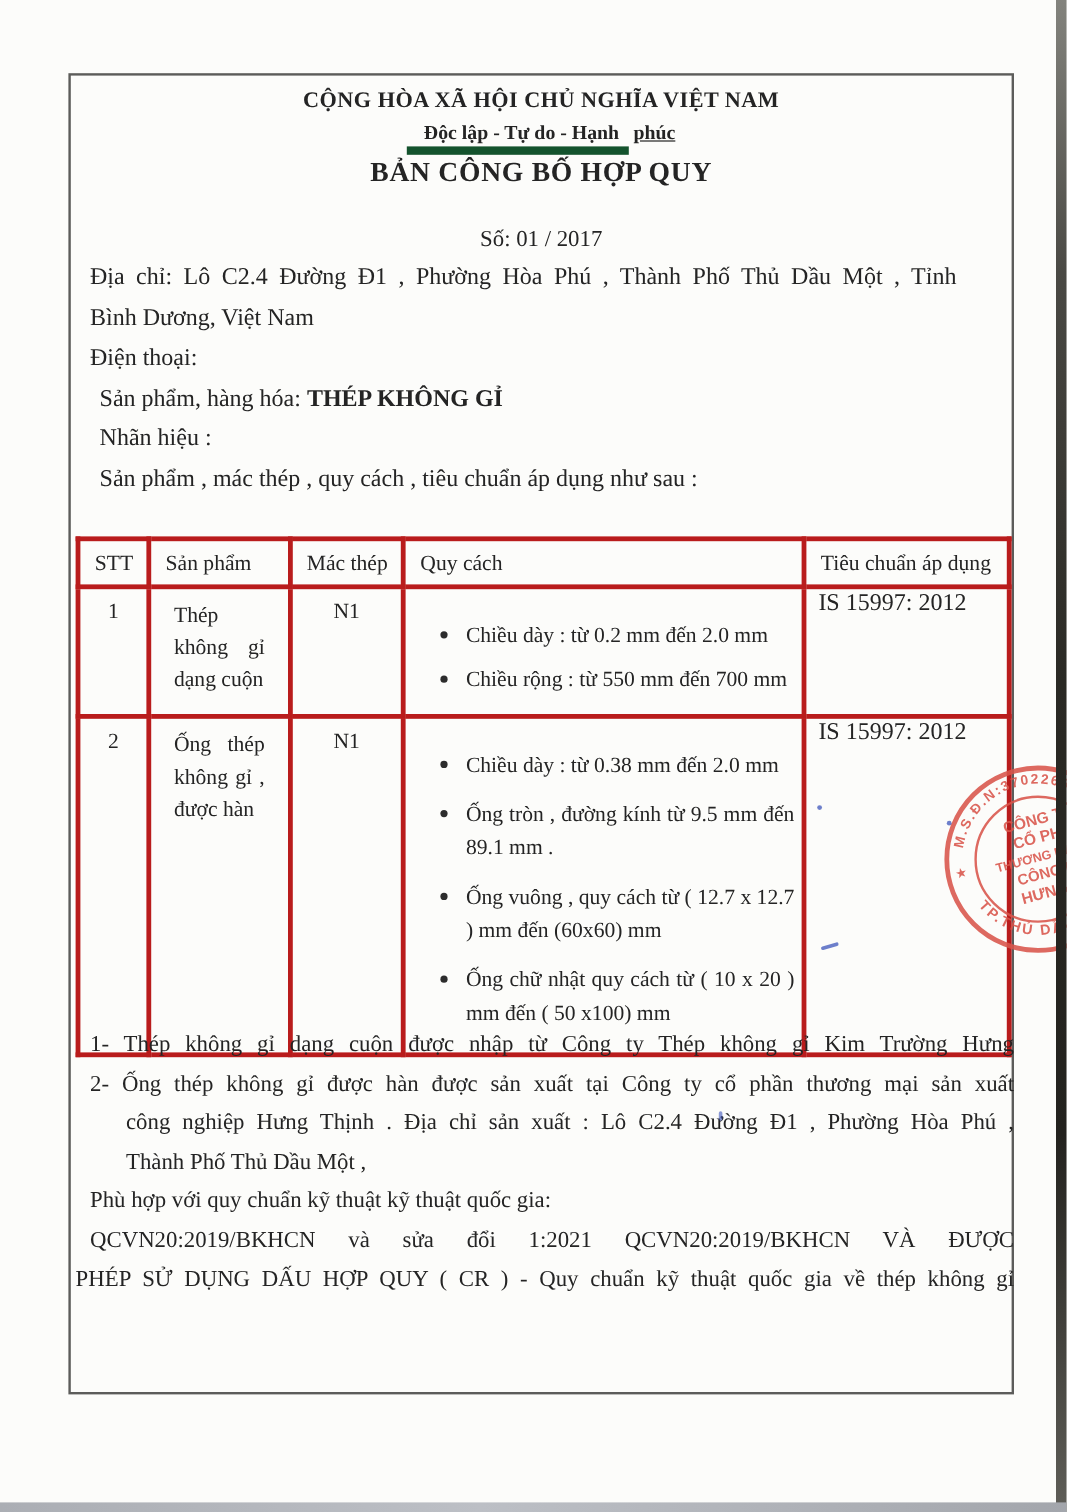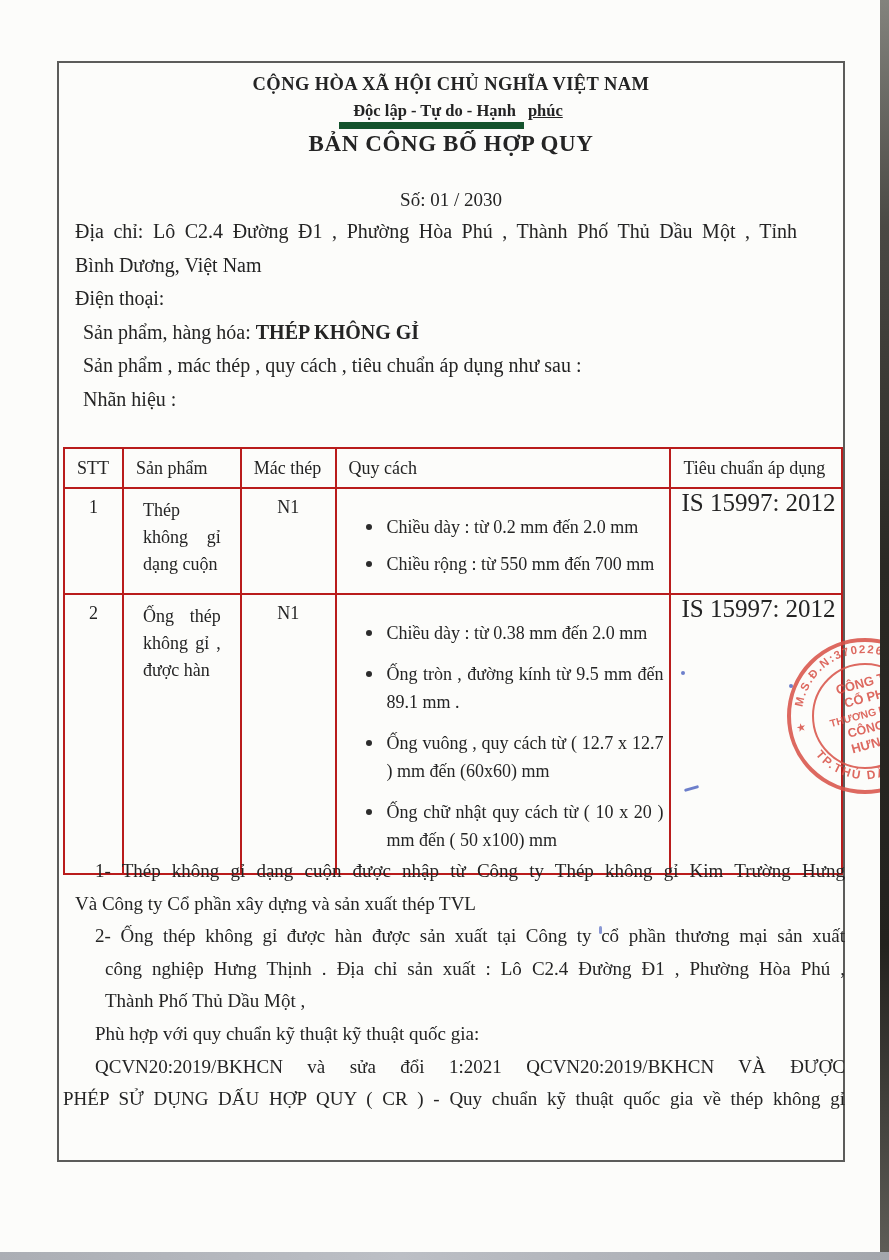--- a/index.html
+++ b/index.html
@@ -25,44 +25,44 @@
   .info { position:absolute; top:152px; left:16px; width:722px; font-size:20px; line-height:33.5px; }
   .jline { text-align:justify; text-align-last:justify; }
   .ind   { margin-left:8px; }
   .b     { font-weight:bold; }
 
   table.spec {
     position:absolute; top:384px; left:4px; width:780px;
     border-collapse:collapse; font-size:18px;
   }
   table.spec th, table.spec td {
-    border:2px solid #b91c1c; vertical-align:top; font-weight:normal;
+    border:4px solid #b91c1c; vertical-align:top; font-weight:normal;
   }
   table.spec th { height:40px; vertical-align:middle; text-align:left; padding:0 8px 0 12px; }
   th.c, td.c { text-align:center; }
   td { padding:8px 6px; }
   td.prod { text-align:justify; padding:8px 19px; line-height:27px;margin-left:32px; }
   td.spec-cell { padding:24px 6px 6px 22px; }
-  td.std  { padding:0 4px 8px 10px; font-size:25px; }
+  td.std  { padding:0 4px 8px 10px; font-size:20px; }
   .r1 td { height:96px; }
   .r2 td { height:232px; }
   ul.bullets { list-style:none; }
   ul.bullets li {
     position:relative; padding-left:28px; text-align:justify;
     line-height:28px; margin-bottom:9px;
   }
   .r2 ul.bullets li { margin-bottom:13px; }
   ul.bullets li::before {
     content:""; position:absolute; left:7px; top:11px;
     width:6px; height:6px; border-radius:50%; background:#2c2c2c;
   }
 
   .notes { position:absolute; top:792px; left:16px; width:770px; font-size:19px; line-height:32.6px; }
   .notes div { white-space:normal; }
-  .n-ind1 { margin-left:20px; }
+  .n-ind1 { margin-left:0; }
   .n-ind2 { margin-left:30px; }
   .n-out  { margin-left:-12px; width:782px; }
   .jlast  { text-align:justify; text-align-last:justify; }
 
   .stamp { position:absolute; left:745px; top:596px; width:240px; height:240px; opacity:0.88; }
   .stamp text { font-family:"Liberation Sans","DejaVu Sans",sans-serif; font-weight:bold; }
 
   .edge-right {
     position:absolute; right:0; top:0; width:9px; height:100%;
     background:linear-gradient(180deg,#83837d 0%,#4a4944 18%,#2a2924 45%,#23221e 75%,#5f5e58 100%);
@@ -85,32 +85,32 @@
   <div class="frame">
 
     <div class="center nat-title">CỘNG HÒA XÃ HỘI CHỦ NGHĨA VIỆT NAM</div>
 
     <div class="center motto">
       <span class="motto-u">Độc lập - Tự do - Hạnh</span><span class="motto-tail">phúc</span>
     </div>
 
     <div class="center doc-title">BẢN CÔNG BỐ HỢP QUY</div>
 
-    <div class="center doc-num">Số: 01 / 2030</div>
+    <div class="center doc-num">Số: 01 / 2017</div>
 
     <div class="info">
       <div class="jline">Địa chỉ: Lô C2.4 Đường Đ1 , Phường Hòa Phú , Thành Phố Thủ Dầu Một , Tỉnh</div>
       <div>Bình Dương, Việt Nam</div>
       <div>Điện thoại:</div>
       <div class="ind">
         <span>Sản phẩm, hàng hóa: </span>
         <span class="b">THÉP KHÔNG GỈ</span>
       </div>
+      <div class="ind">Nhãn hiệu :</div>
       <div class="ind">Sản phẩm , mác thép , quy cách , tiêu chuẩn áp dụng như sau :</div>
-      <div class="ind">Nhãn hiệu :</div>
     </div>
 
     <table class="spec">
       <colgroup>
         <col style="width:59px">
           <col style="width:118px">
           <col style="width:95px">
         <col style="width:336px">
           <col style="width:172px">
       </colgroup>
@@ -146,21 +146,20 @@
             <li>Ống chữ nhật quy cách từ ( 10 x 20 ) mm đến ( 50 x100) mm</li>
           </ul>
         </td>
         <td class="std">IS 15997: 2012</td>
       </tr>
     </tbody>
       </table>
 
     <div class="notes">
       <div class="n-ind1 jlast">1- Thép không gỉ dạng cuộn được nhập từ Công ty Thép không gỉ Kim Trường Hưng</div>
-      <div>Và Công ty Cổ phần xây dựng và sản xuất thép TVL</div>
       <div class="n-ind1 jlast">2- Ống thép không gỉ được hàn được sản xuất tại Công ty cổ phần thương mại sản xuất</div>
       <div class="n-ind2 jlast">công nghiệp Hưng Thịnh . Địa chỉ sản xuất : Lô C2.4 Đường Đ1 , Phường Hòa Phú ,</div>
       <div class="n-ind2">Thành Phố Thủ Dầu Một ,</div>
       <div class="n-ind1">Phù hợp với quy chuẩn kỹ thuật kỹ thuật quốc gia:</div>
       <div class="n-ind1 jlast">QCVN20:2019/BKHCN và sửa đổi 1:2021 QCVN20:2019/BKHCN VÀ ĐƯỢC</div>
       <div class="n-out jlast">PHÉP SỬ DỤNG DẤU HỢP QUY ( CR ) - Quy chuẩn kỹ thuật quốc gia về thép không gỉ</div>
     </div>
   </div>
 
   <svg class="stamp" viewBox="0 0 240 240" xmlns="http://www.w3.org/2000/svg">

